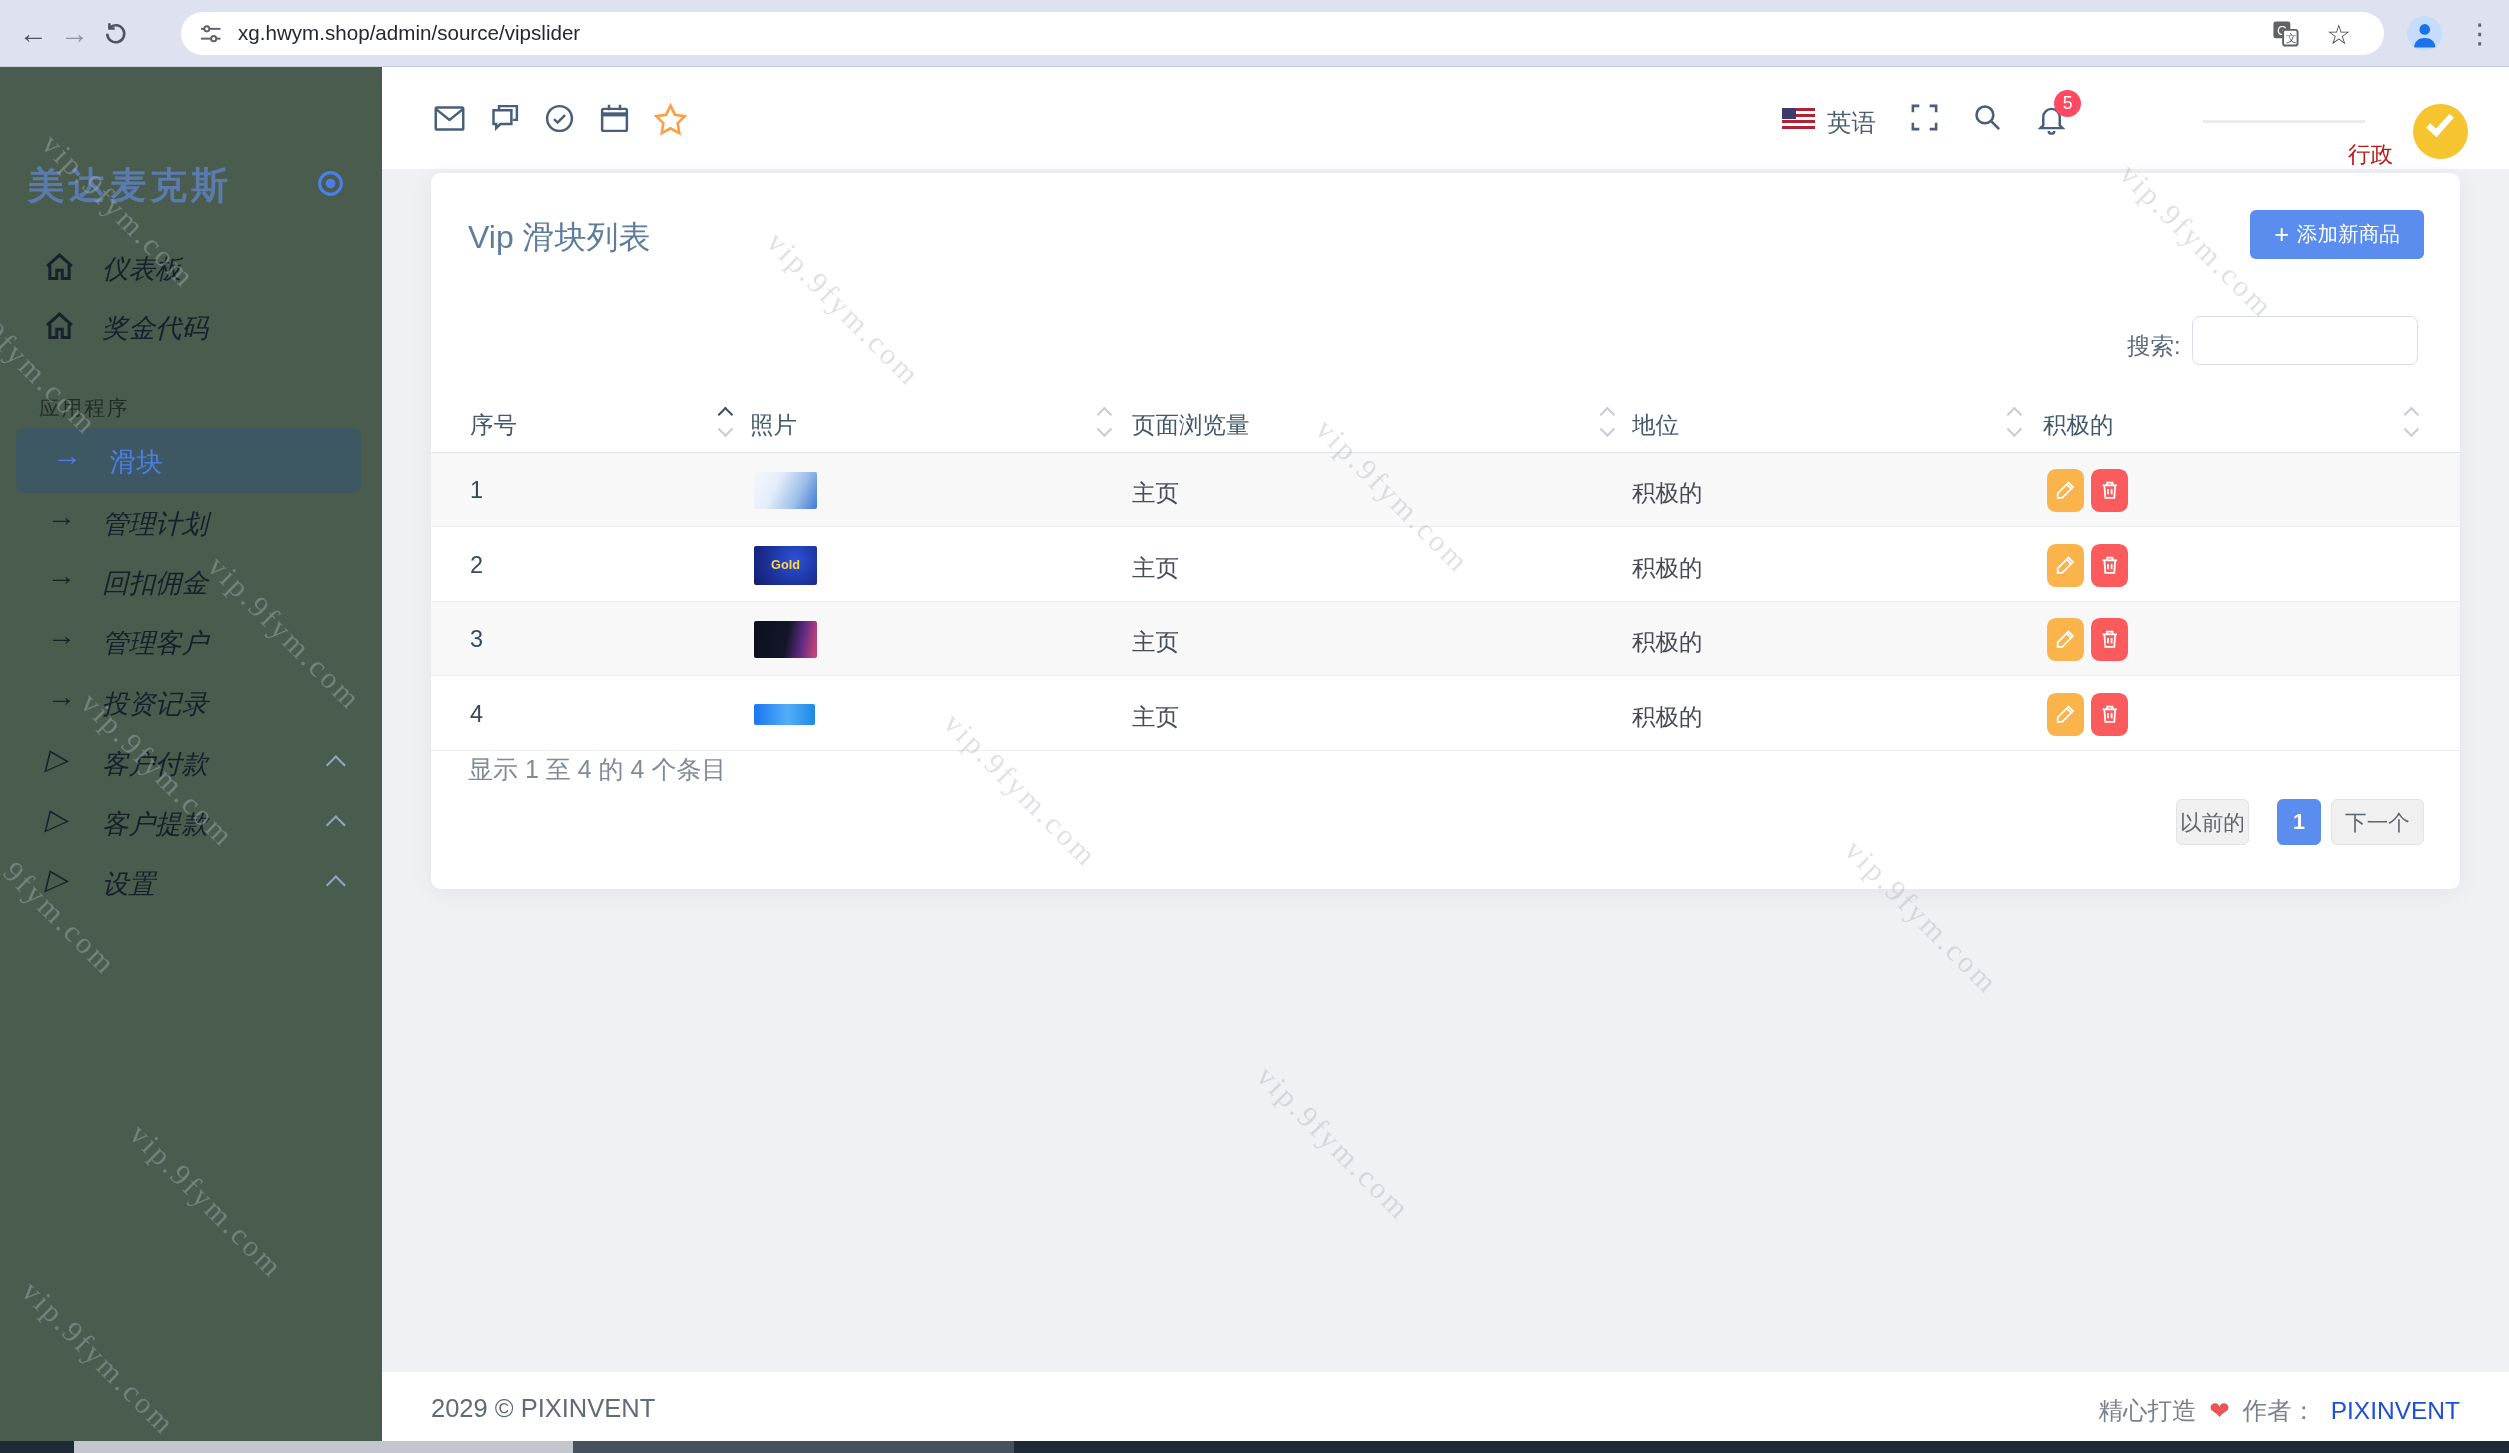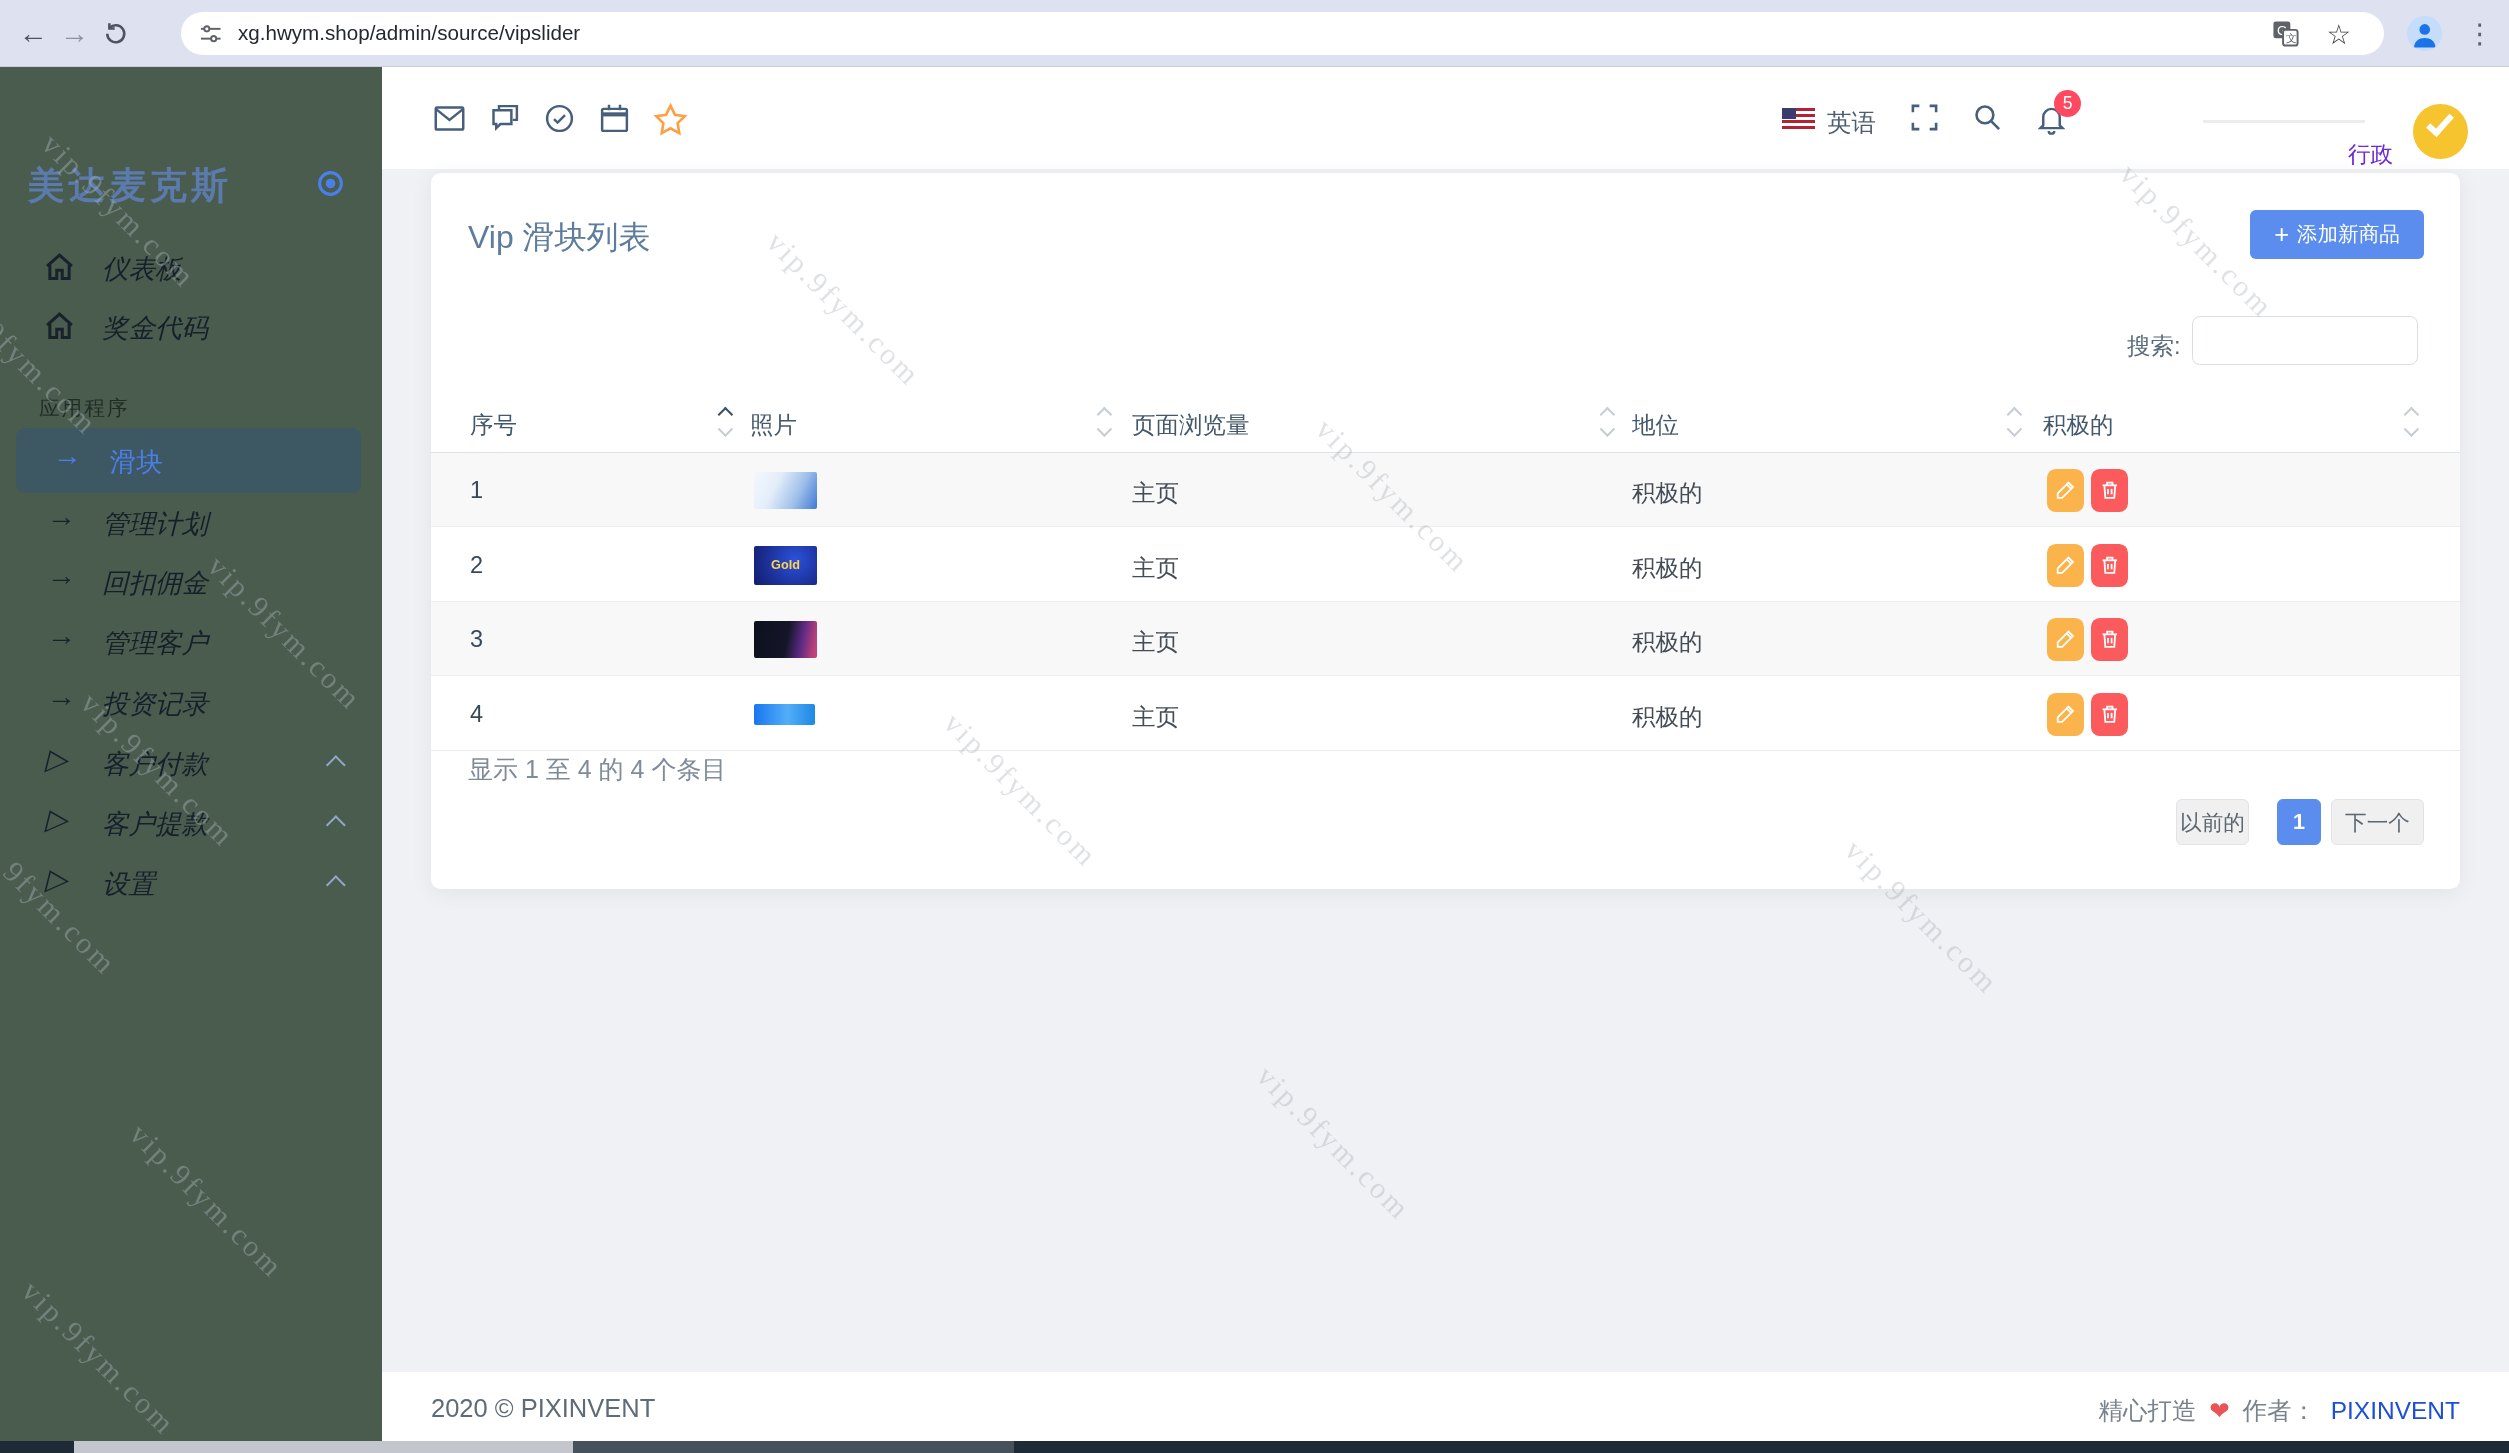--- a/index.html
+++ b/index.html
@@ -40,21 +40,21 @@
   
   .topbar { position:absolute; left:382px; top:67px; width:2127px; height:102px; background:#ffffff; z-index:6; }
   .tb-ic { position:absolute; top:102px; width:33px; height:33px; z-index:7; }
   .flag { position:absolute; left:1782px; top:108px; width:33px; height:21.6px; background:
       linear-gradient(#b22234 0 0); z-index:7; overflow:hidden; }
   .flag .stripes { position:absolute; inset:0; background:repeating-linear-gradient(#b22234 0 2.9px, #ffffff 2.9px 5.9px); }
   .flag .canton { position:absolute; left:0; top:0; width:13.7px; height:10.8px; background:#3c3b6e; }
   .lang { position:absolute; left:1827px; top:106px; font-size:24.5px; color:#4d5e70; z-index:7; }
   .badge { position:absolute; left:2054px; top:90px; width:27.4px; height:27.4px; border-radius:50%; background:#ff4961; color:#fff; font-size:17.6px; text-align:center; line-height:27.4px; z-index:8; }
   .skeleton-line { position:absolute; left:2203px; top:120px; width:162px; height:2.9px; background:#ececf0; z-index:7; }
-  .role { position:absolute; left:2348px; top:139px; font-size:22.5px; color:#6d28d9; z-index:7; }
+  .role { position:absolute; left:2348px; top:139px; font-size:22.5px; color:#b91c1c; z-index:7; }
   .user-avatar { position:absolute; left:2413px; top:104px; width:55px; height:55px; border-radius:50%; background:#f6c42f; z-index:7; box-shadow:0 0 0 2px #fff; }
   .user-avatar .chk { position:absolute; left:13.7px; top:11.8px; width:25.5px; height:13.7px; border-left:6.9px solid #fff; border-bottom:6.9px solid #fff; transform:rotate(-48deg); }
 
   
   .card { position:absolute; left:431px; top:173px; width:2029px; height:716px; background:#fff; border-radius:9.8px; box-shadow:0 3.9px 23.5px rgba(0,0,0,0.06); z-index:6; }
   .page-title { position:absolute; left:37px; top:43px; font-size:32px; color:#5e7c9b; font-weight:500; }
   .export-group { position:absolute; left:37px; top:118px; height:51px; display:flex; border-radius:5.9px; overflow:hidden; }
   .export-btn { height:51px; background:#53647c; color:#fff; font-size:22.5px; border:none; border-right:1px solid rgba(0,0,0,0.18); display:flex; align-items:center; justify-content:center; cursor:pointer; }
   .export-btn:last-child { border-right:none; }
   .eb-0{width:111px;} .eb-1{width:109px;} .eb-2{width:124px;} .eb-3{width:115px;}
@@ -409,21 +409,21 @@
   </div>
 
   <div class="tinfo">显示 1 至 4 的 4 个条目</div>
 
   <button class="pg-btn pg-prev">以前的</button>
   <button class="pg-btn pg-page">1</button>
   <button class="pg-btn pg-next">下一个</button>
 </div>
 
 <div class="footer">
-  <span class="f-left">2020 © PIXINVENT</span>
+  <span class="f-left">2029 © PIXINVENT</span>
   <span class="f-right">
     <span>精心打造</span>
     <span class="heart">❤</span>
     <span>作者：</span>
     <span class="brand">PIXINVENT</span>
   </span>
 </div>
 
 <div class="bottombar">
   <span class="bb-seg1"></span>

